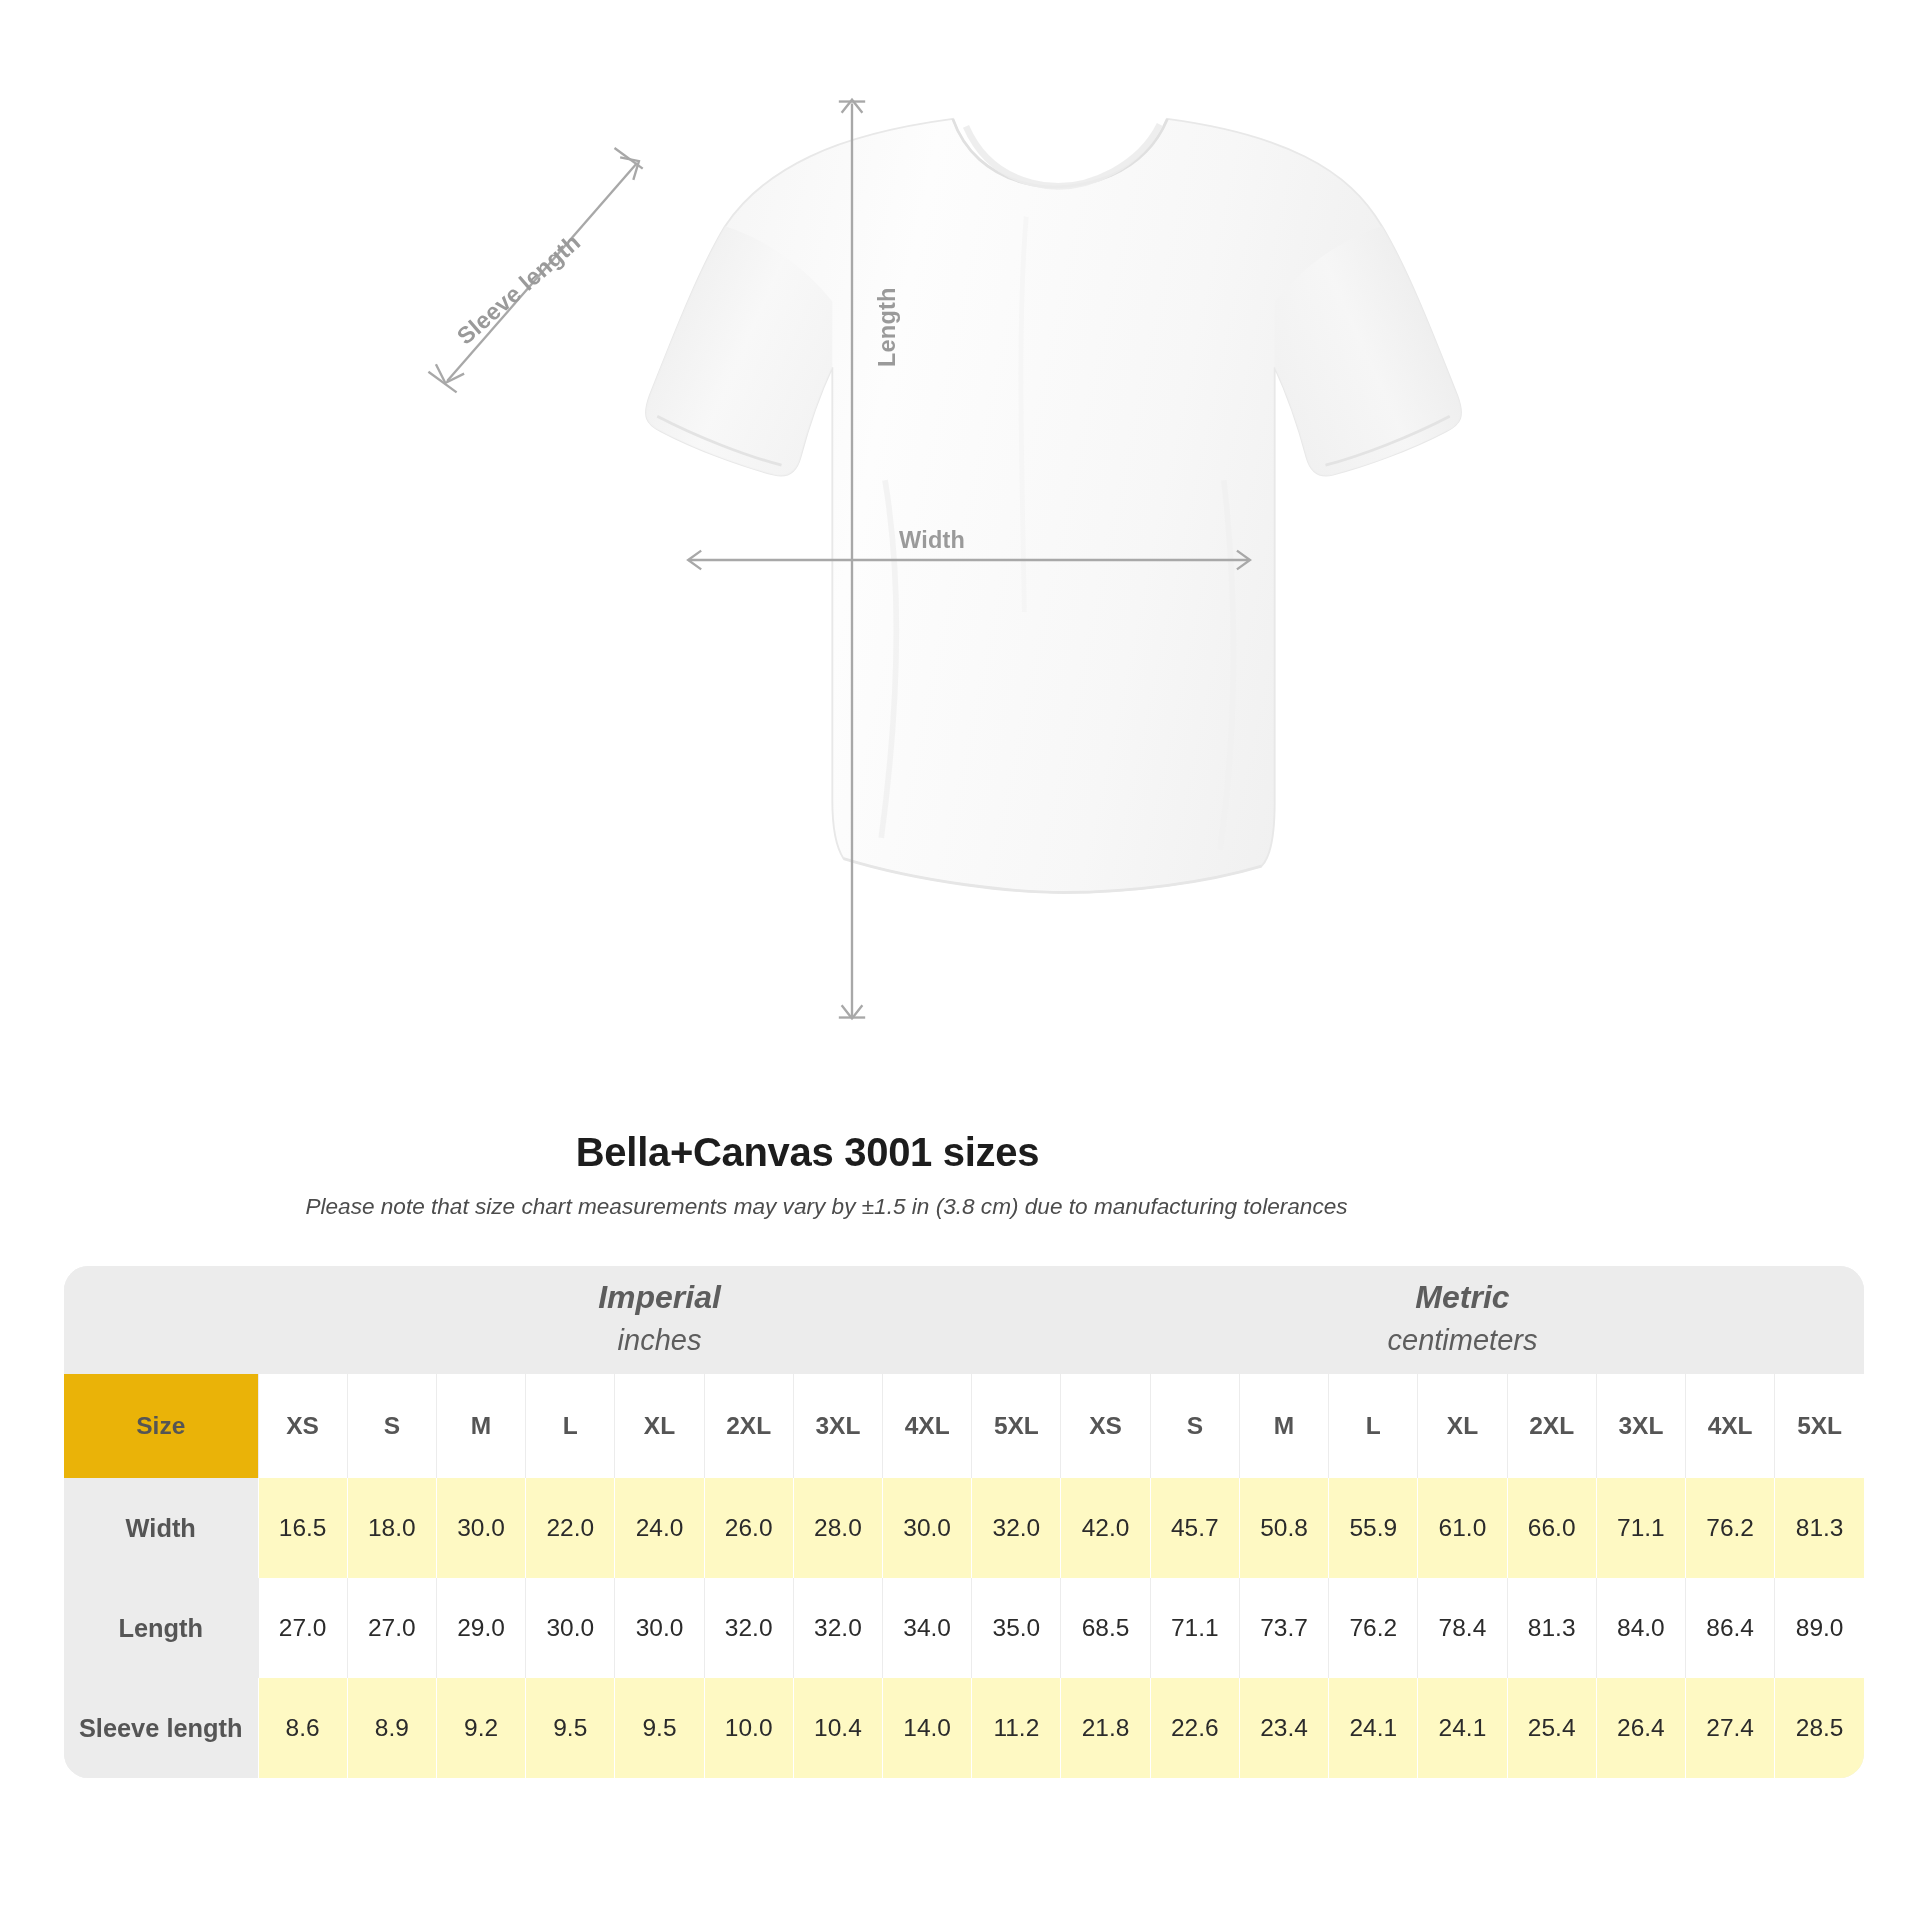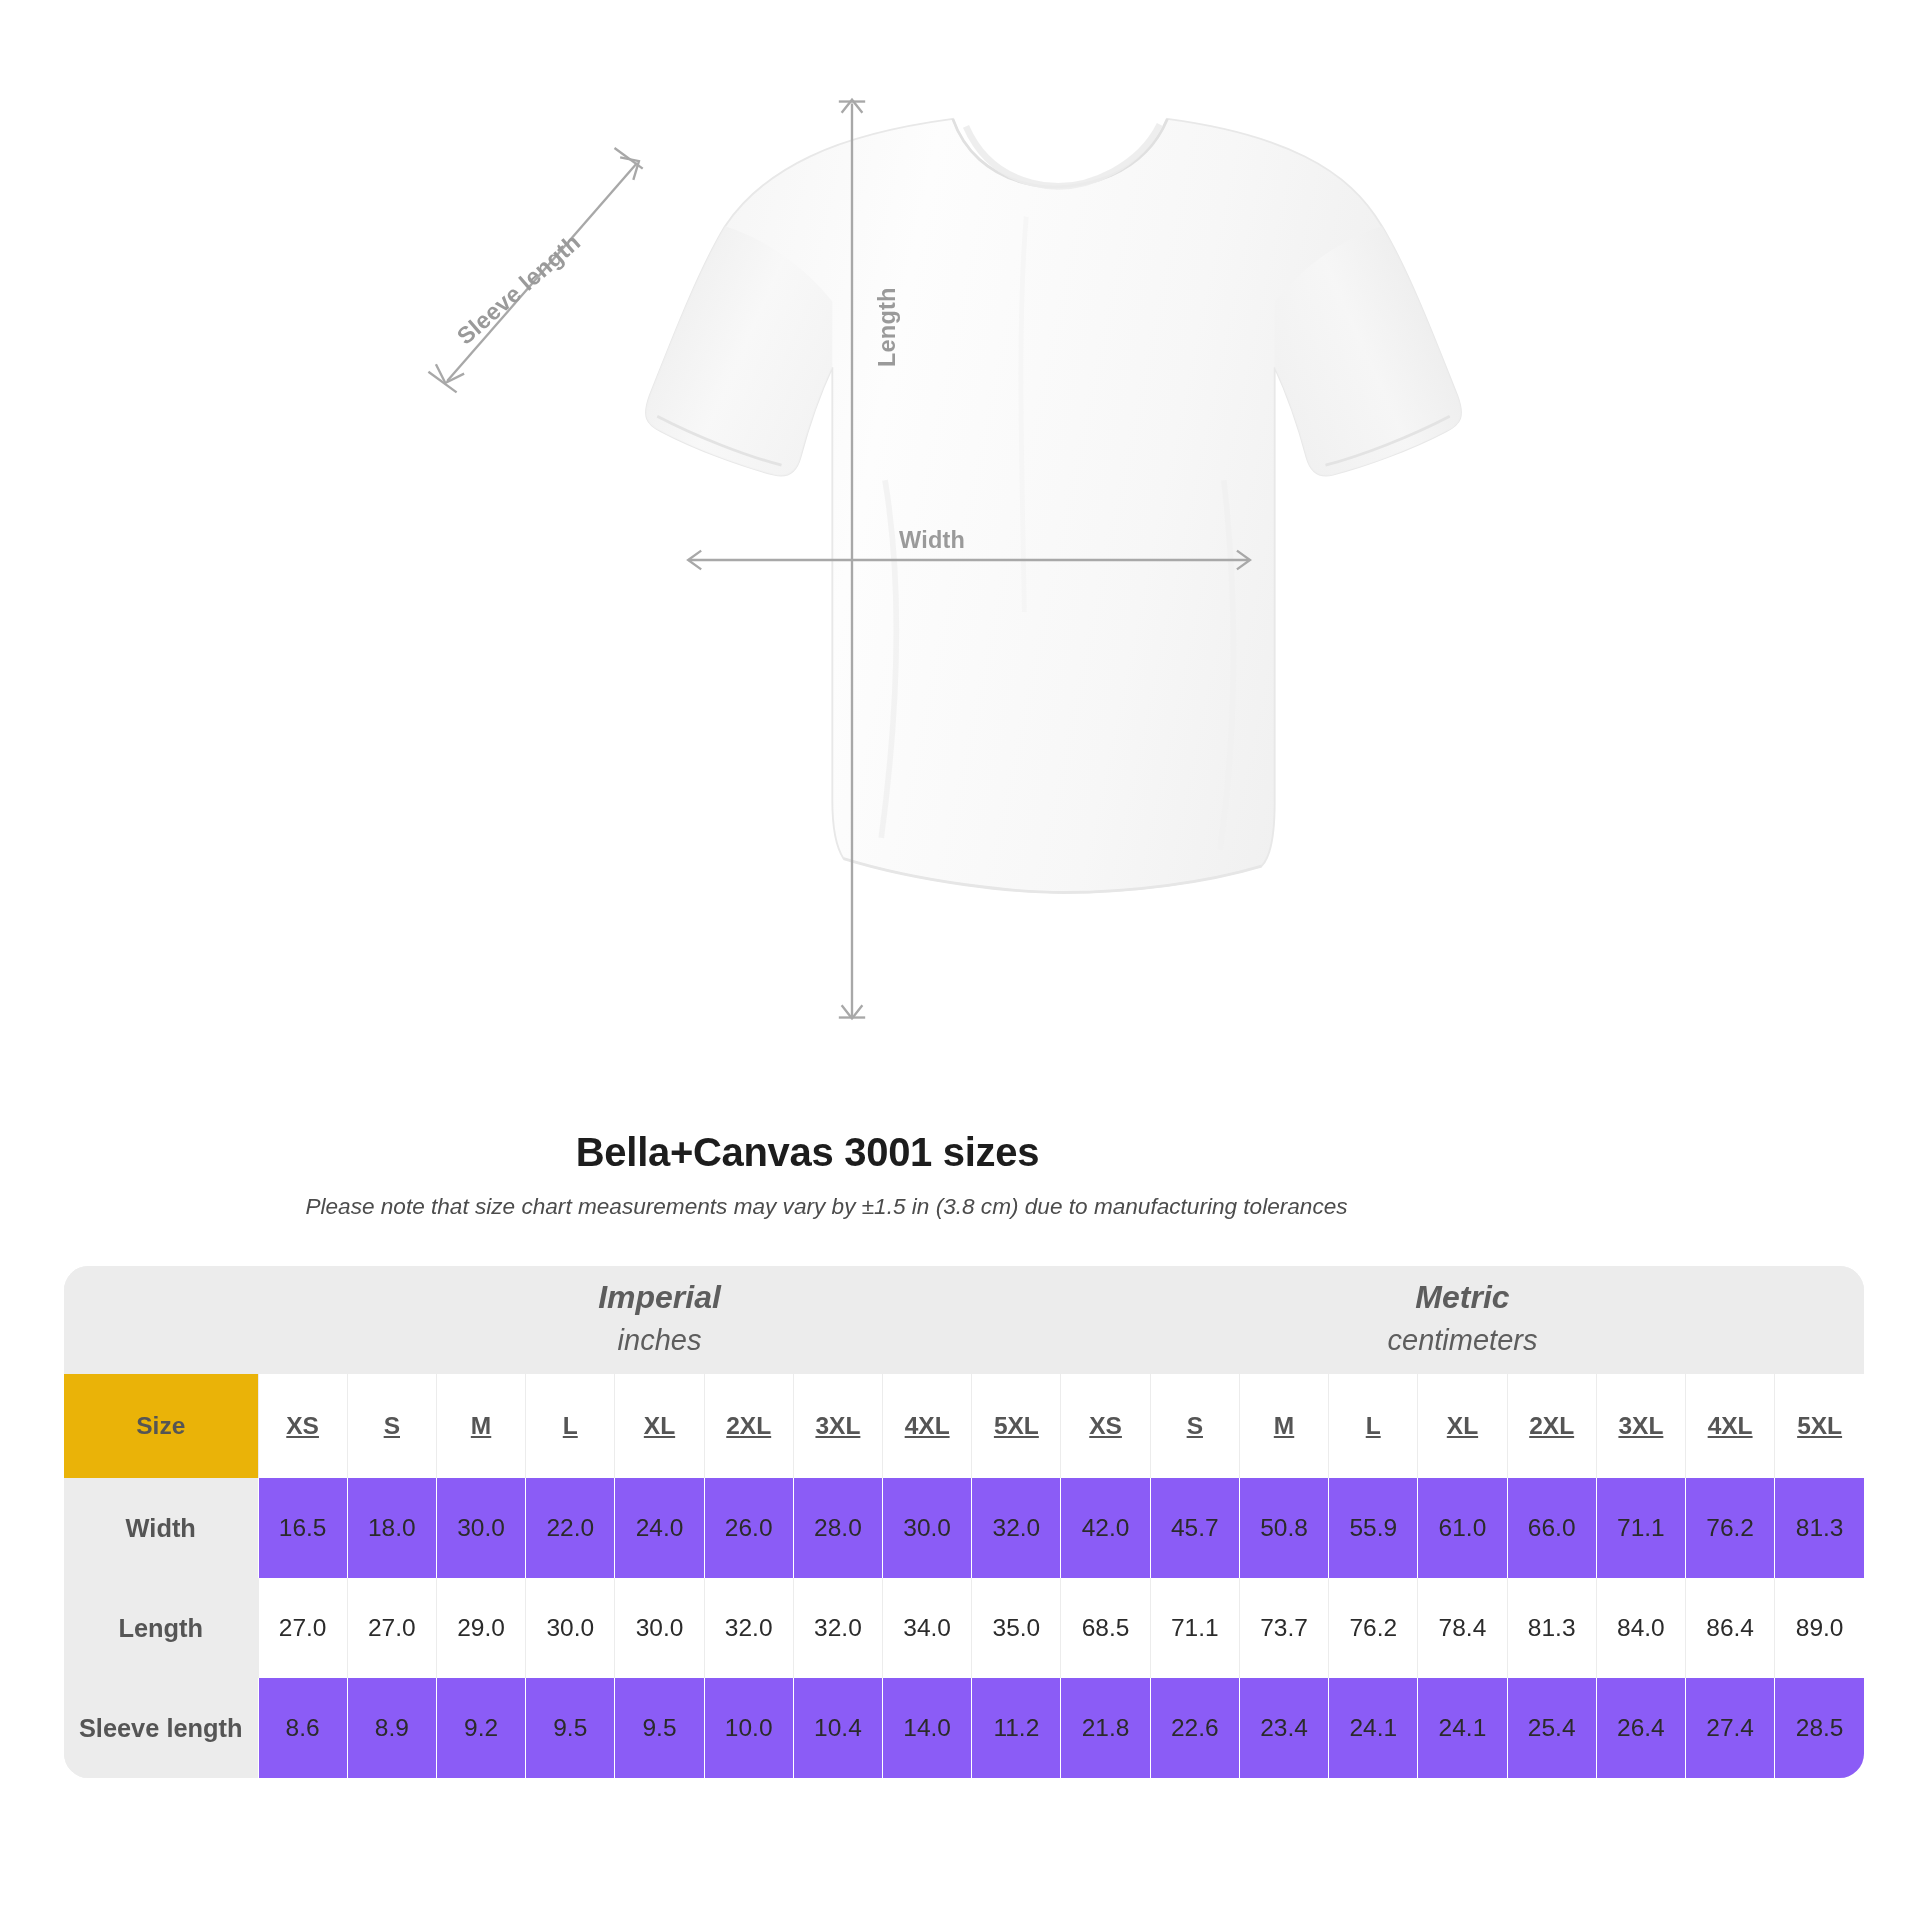--- a/index.html
+++ b/index.html
@@ -137,29 +137,29 @@
     height: 100px;
     font-size: 24.5px;
     color: #2b2b2b;
   }
   tr.data-row td.rowlabel {
     font-weight: bold;
     font-size: 25.4px;
     color: #555;
     background: #ececec;
   }
-  tr.row-even td.value { background: #8b5cf6; }
+  tr.row-even td.value { background: #fef9c3; }
   tr.row-odd td.value { background: #ffffff; }
 
   td.value {
     border-left: 0.9px solid #ffffff;
   }
   tr.row-even td.value { border-left: 0.9px solid #ffffff; }
   tr.row-odd td.value { border-left: 0.9px solid #ececec; }
-  tr.header-row td.value { border-left: 0.9px solid #ececec; text-decoration: underline; }
+  tr.header-row td.value { border-left: 0.9px solid #ececec; }
 
   col.rowlabel-col { width: 194px; }
 </style>
 </head>
 <body>
 
 <div class="page">
 
   <div class="illustration">
 

